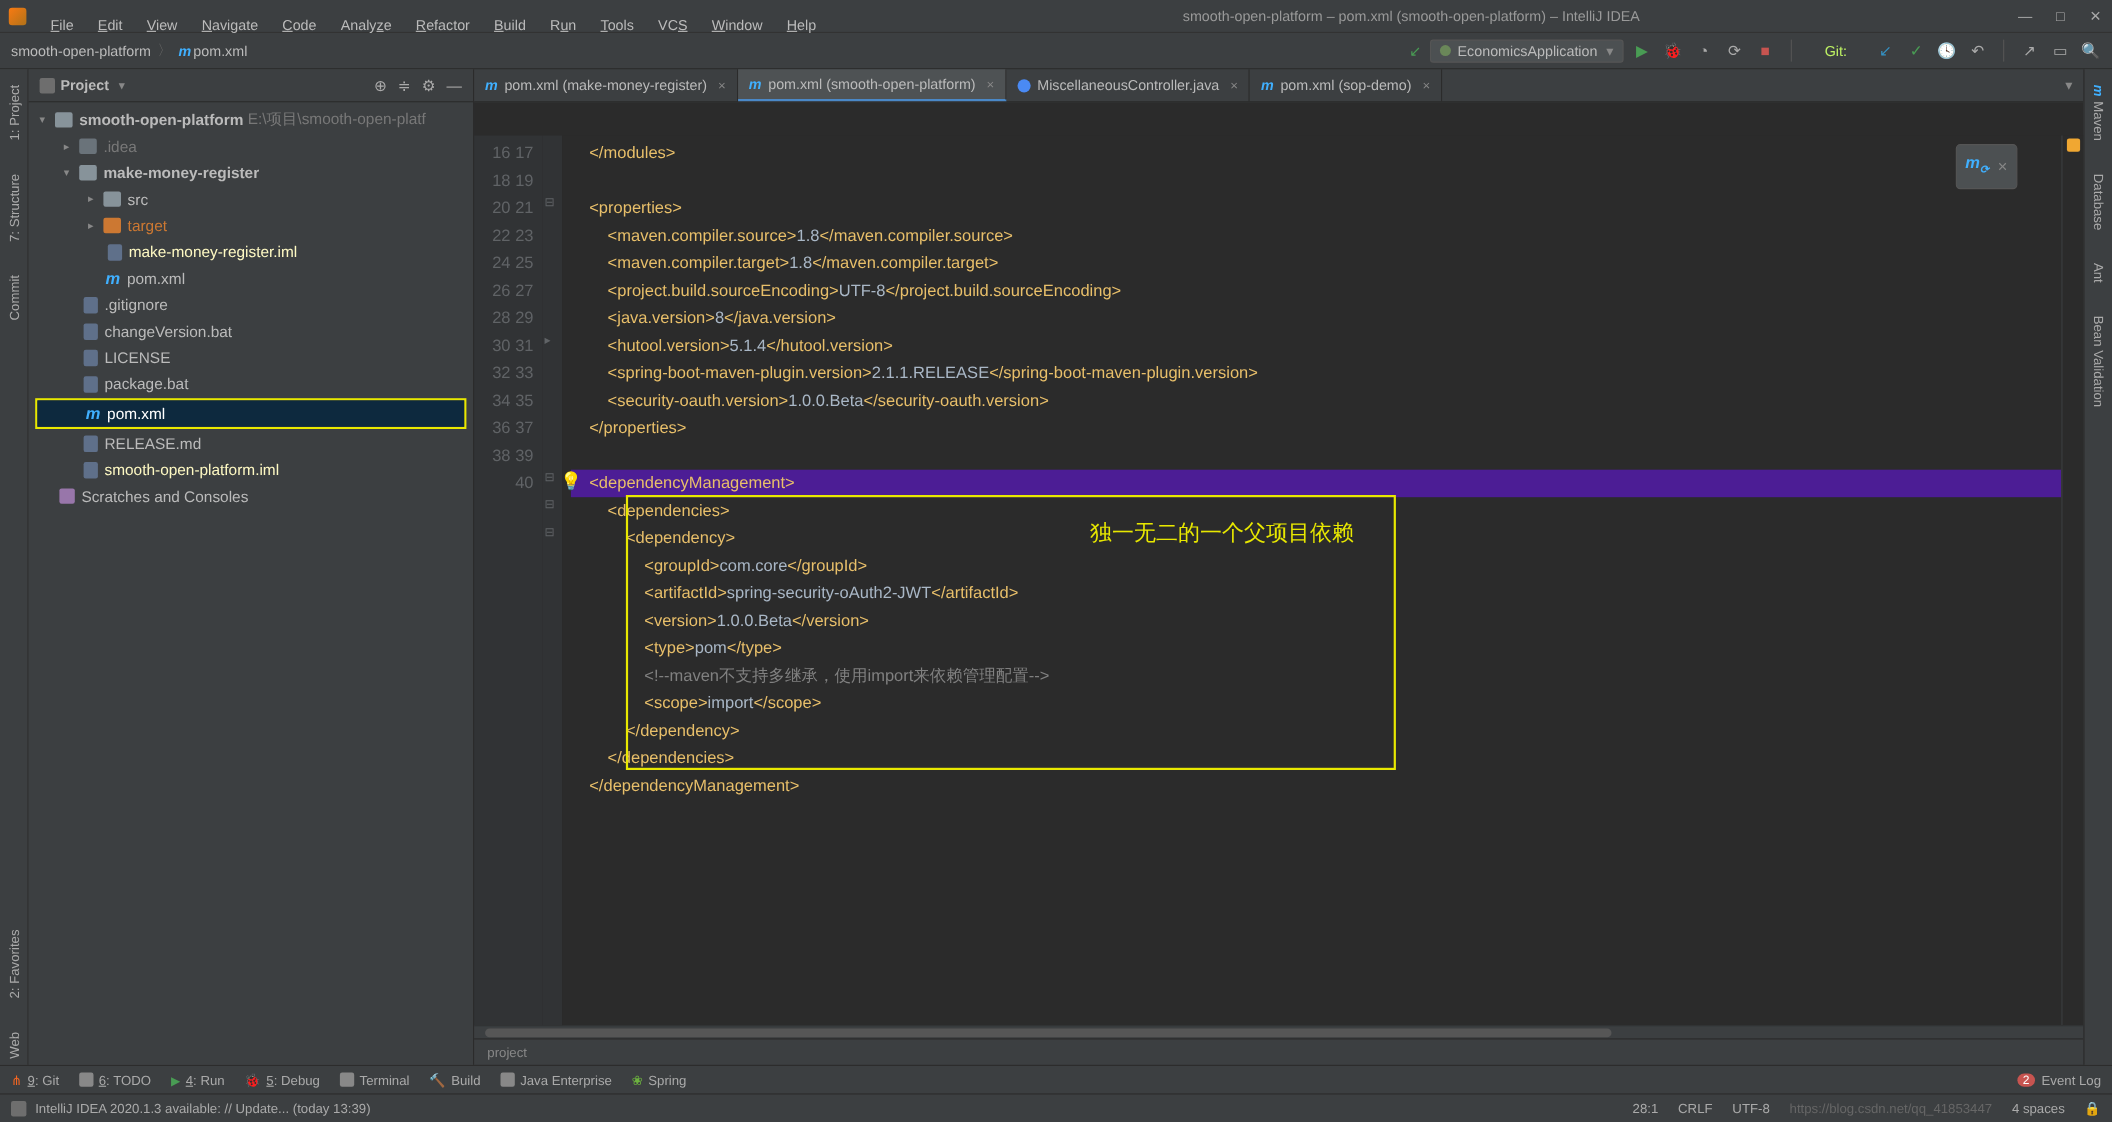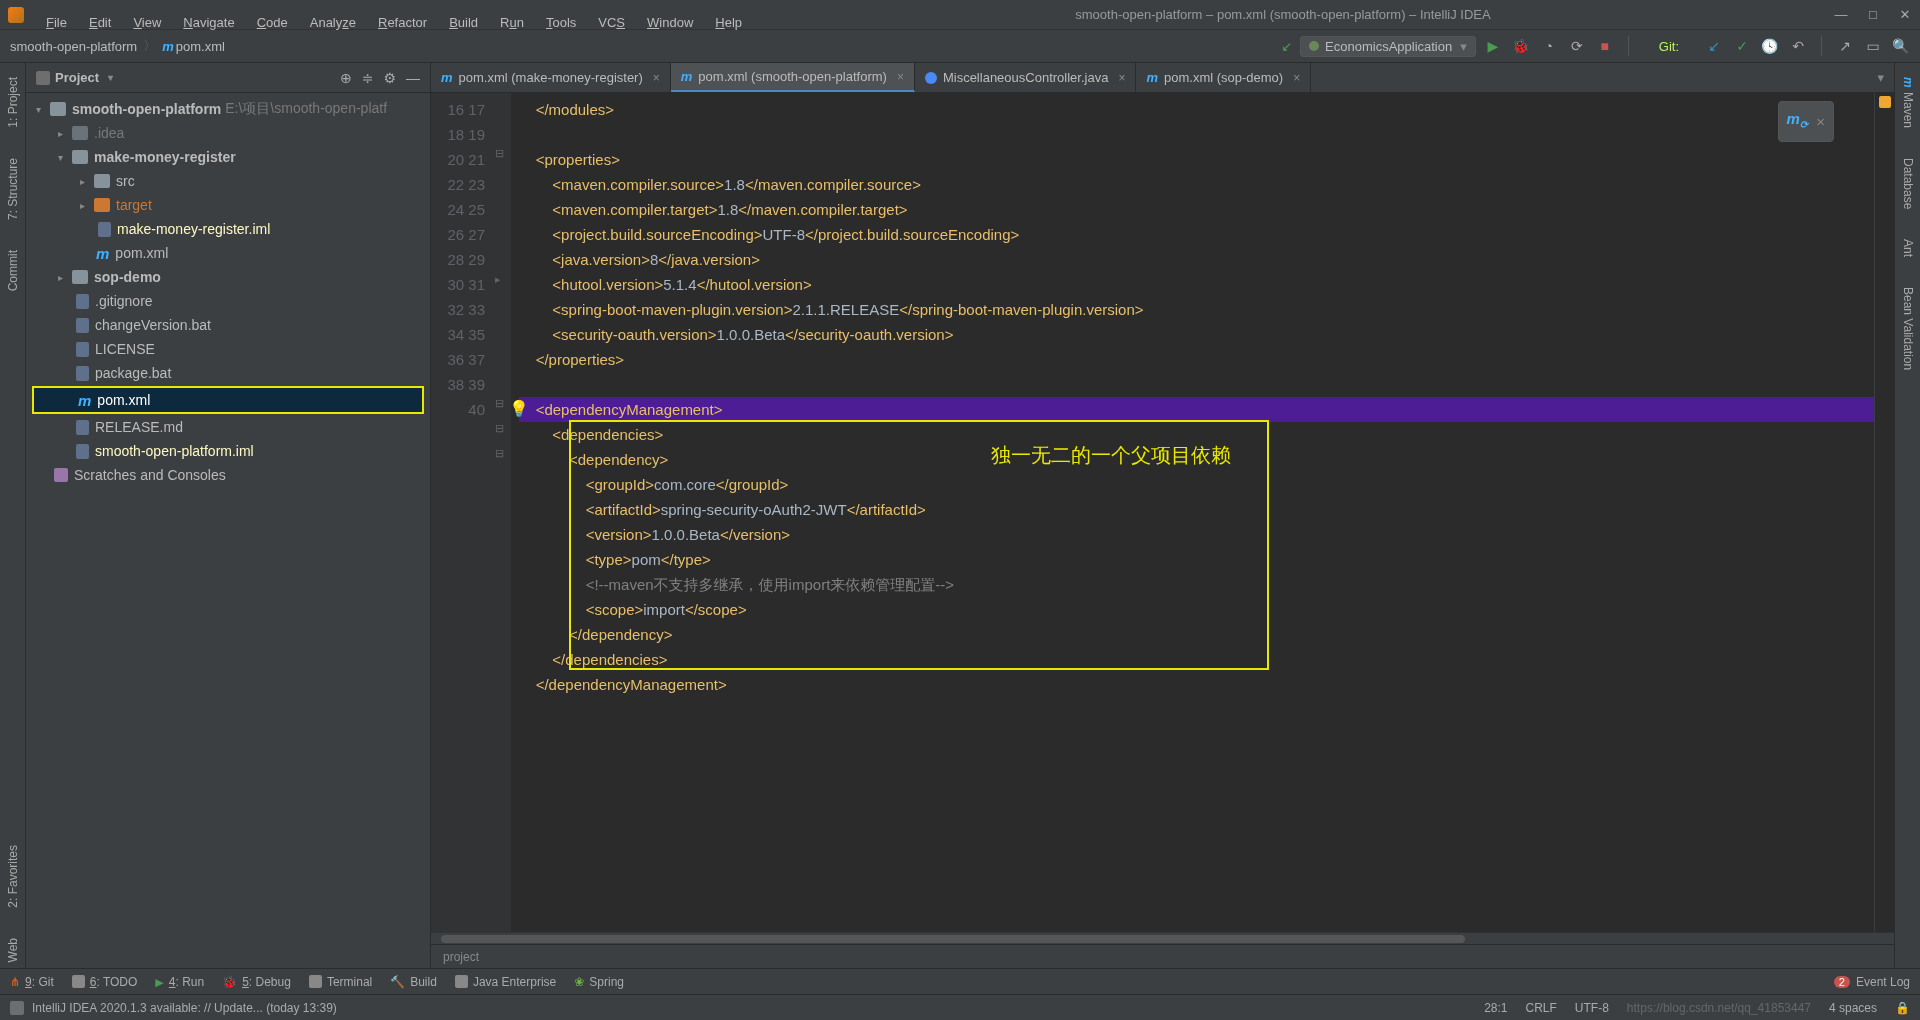--- a/index.html
+++ b/index.html
@@ -68,21 +68,21 @@
   
   .editor-area { flex:1; display:flex; flex-direction:column; background:#2b2b2b;}
   .tabs { height:30px; background:#3c3f41; display:flex; align-items:stretch; border-bottom:1px solid #2b2b2b;}
   .tab { display:flex; align-items:center; padding:0 10px; gap:6px; border-right:1px solid #2b2b2b; font-size:13px; color:#bbb; cursor:default;}
   .tab.active { background:#4e5254; border-bottom:2px solid #4a88c7;}
   .tab .m-ic { color:#40b0ff; font-style:italic; font-weight:bold;}
   .tab .j-ic { width:12px;height:12px;border-radius:50%;background:#4a8af4; display:inline-block;}
   .tab .cls { color:#888; font-size:12px; margin-left:4px;}
   .tabs .more { margin-left:auto; padding:0 10px; display:flex; align-items:center; color:#888;}
 
-  .editor { flex:1; display:flex; font-family:"JetBrains Mono","Consolas",monospace; font-size:15px; position:relative; overflow:hidden;}
+  .editor { flex:1; display:flex; font-family:"JetBrains Mono","Consolas",monospace; font-size:15px; position:relative; overflow:hidden;margin-top:30px;}
   .gutter { width:62px; background:#313335; color:#606366; text-align:right; padding:4px 8px 4px 0; line-height:25px; user-select:none;}
   .fold-gutter { width:18px; background:#313335; position:relative;}
   .fold-gutter .fm { position:absolute; left:2px; color:#606366; font-size:11px;}
   .code { flex:1; background:#2b2b2b; padding:4px 0 4px 8px; line-height:25px; white-space:pre; color:#a9b7c6; position:relative; overflow:auto;}
   .code .t { color:#e8bf6a;text-align:right;} 
   .code .c { color:#808080;} 
   .code .caret-line { background:#4c1d95;}
   .code .hl-box { position:absolute; border:2px solid #e8e800; pointer-events:none;}
   .code .annot { position:absolute; color:#e8e800; font-family:"Microsoft YaHei",sans-serif; font-size:20px;}
   .code .bulb { position:absolute; left:-2px; color:#f0a732; font-size:16px;}
@@ -230,25 +230,20 @@
           <span class="ic-folder orange"></span>
           <span style="color:#cc7832">target</span>
         </div>
       <div class="tree-row" style="padding-left:72px">
           <span class="ic-file"></span>
           <span class="teal">make-money-register.iml</span>
         </div>
       <div class="tree-row" style="padding-left:70px">
           <span class="ic-m">m</span>
           <span>pom.xml</span>
-        </div>
-      <div class="tree-row" style="padding-left:32px">
-          <span class="arrow right"></span>
-          <span class="ic-folder"></span>
-          <b>sop-demo</b>
         </div>
       <div class="tree-row" style="padding-left:50px">
           <span class="ic-file"></span>
           <span>.gitignore</span>
         </div>
       <div class="tree-row" style="padding-left:50px">
           <span class="ic-file"></span>
           <span>changeVersion.bat</span>
         </div>
       <div class="tree-row" style="padding-left:50px">

